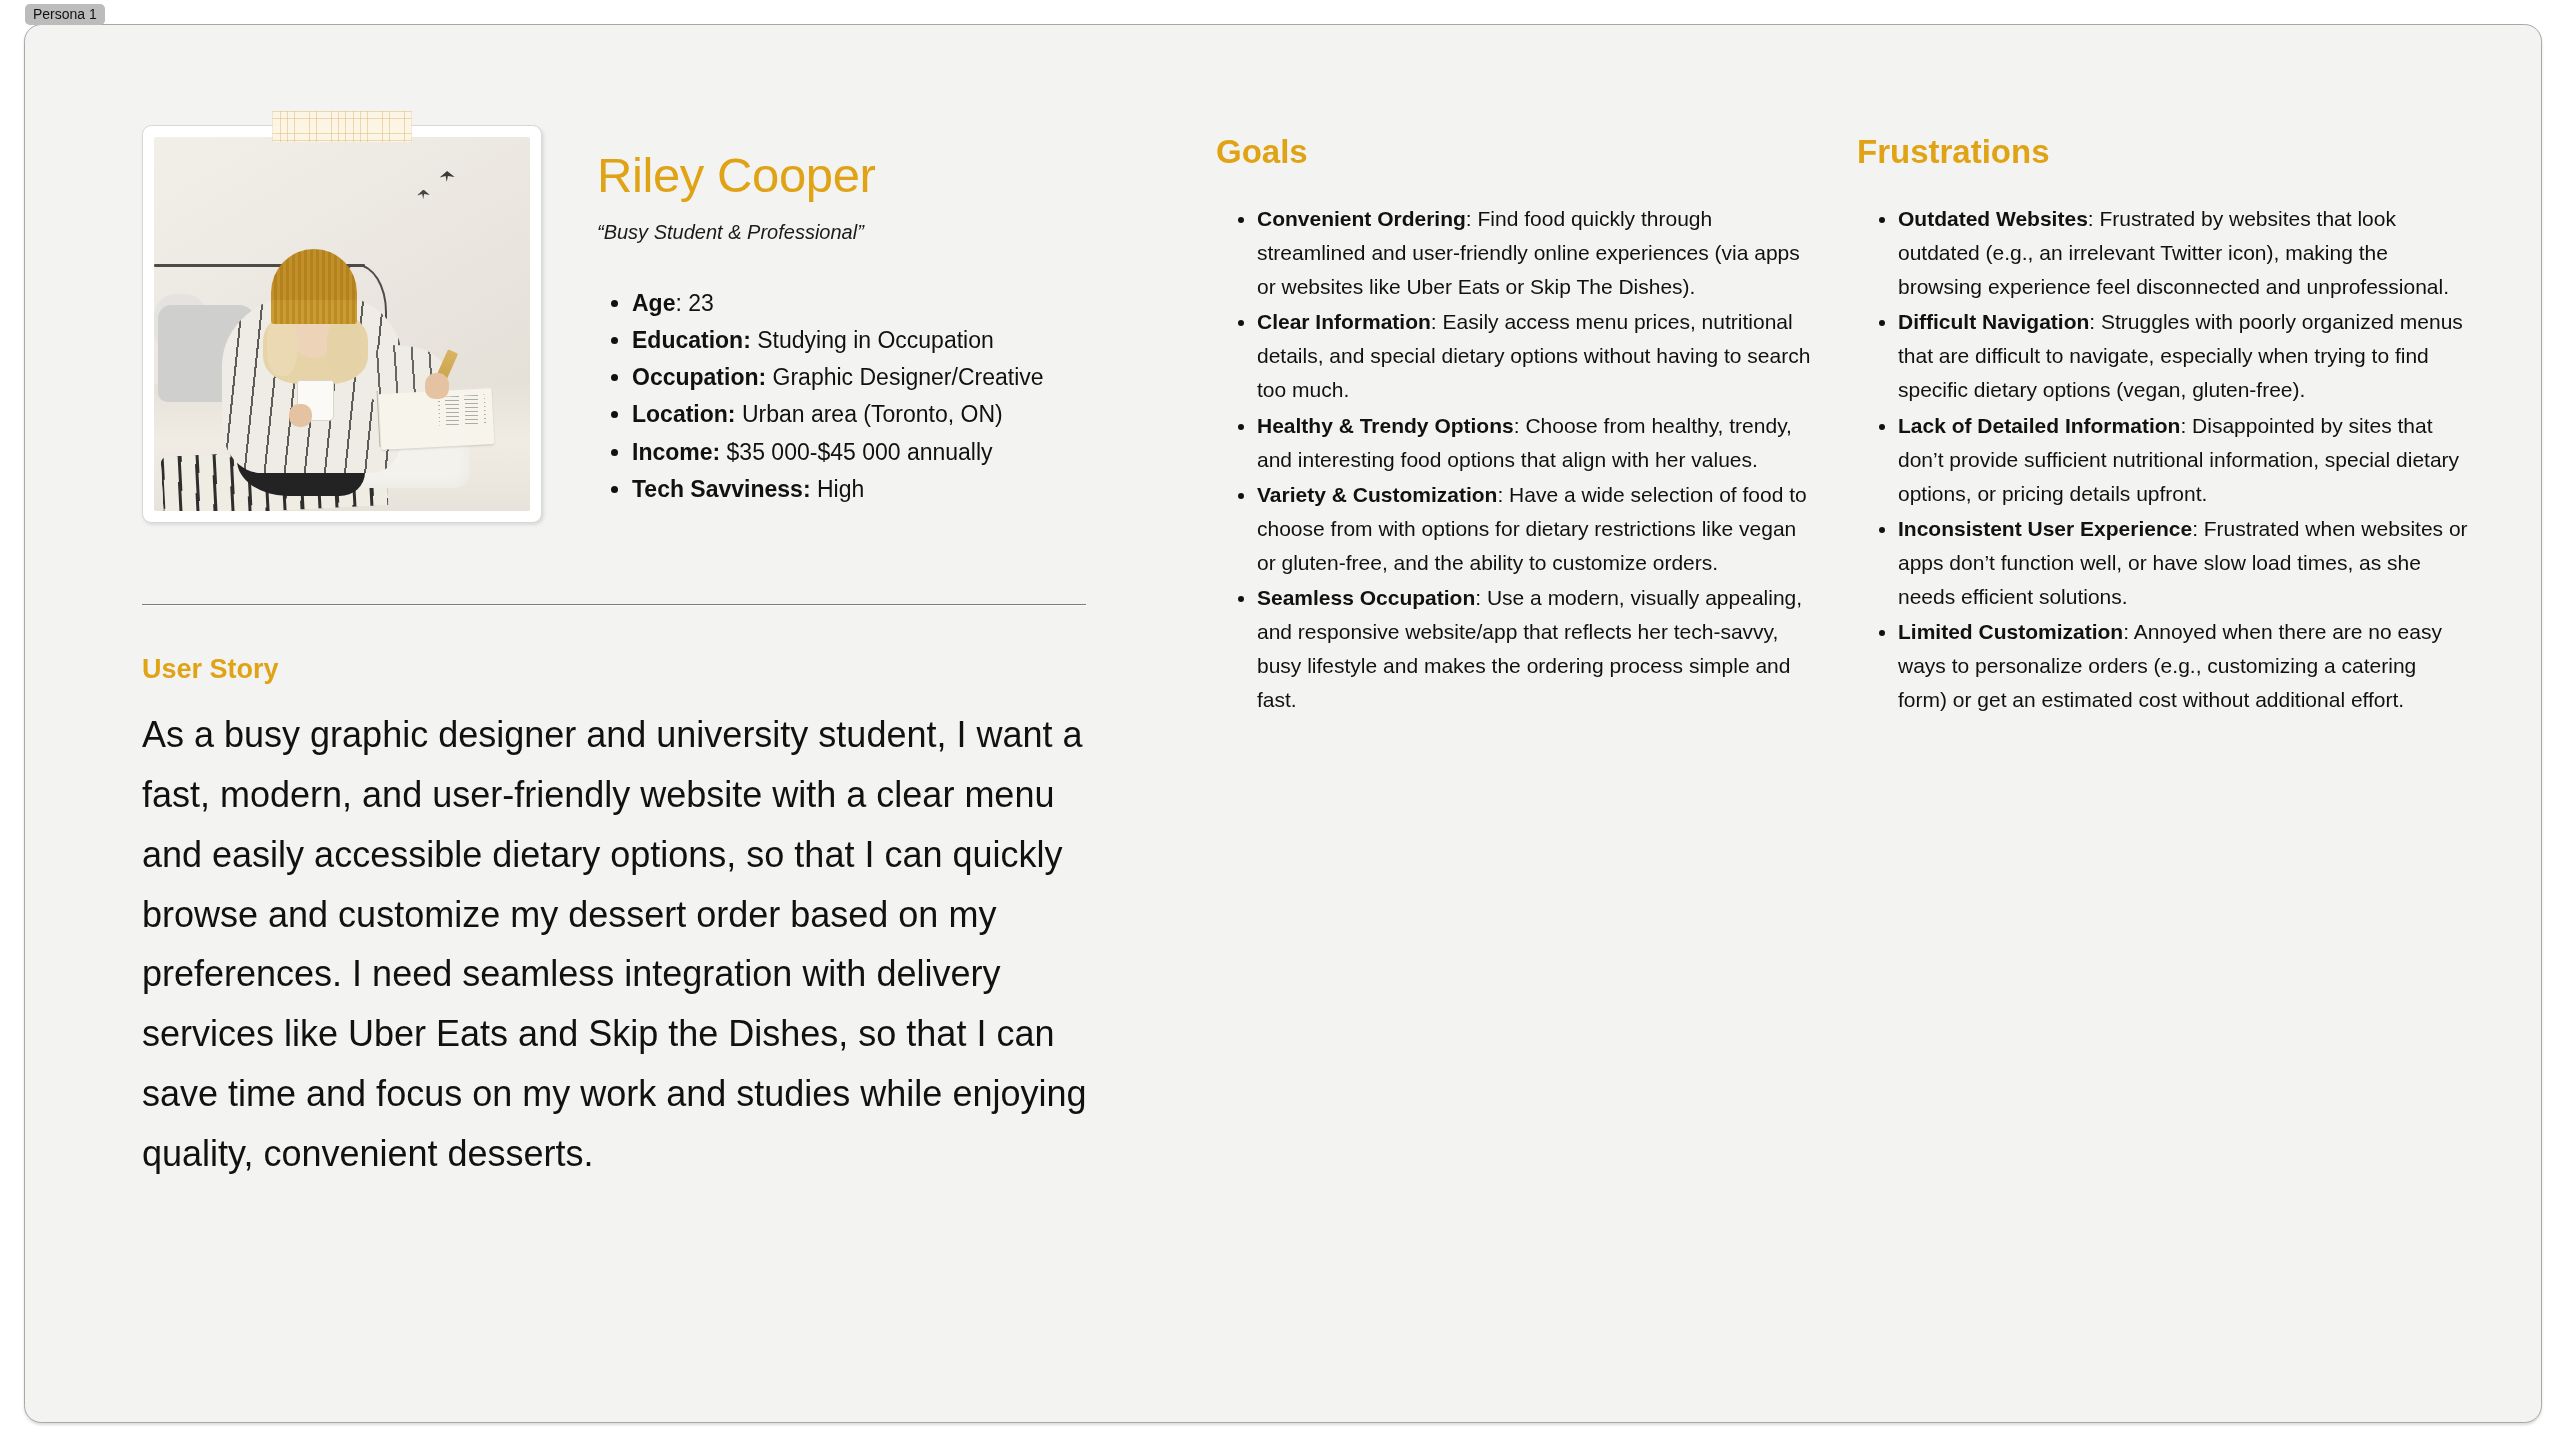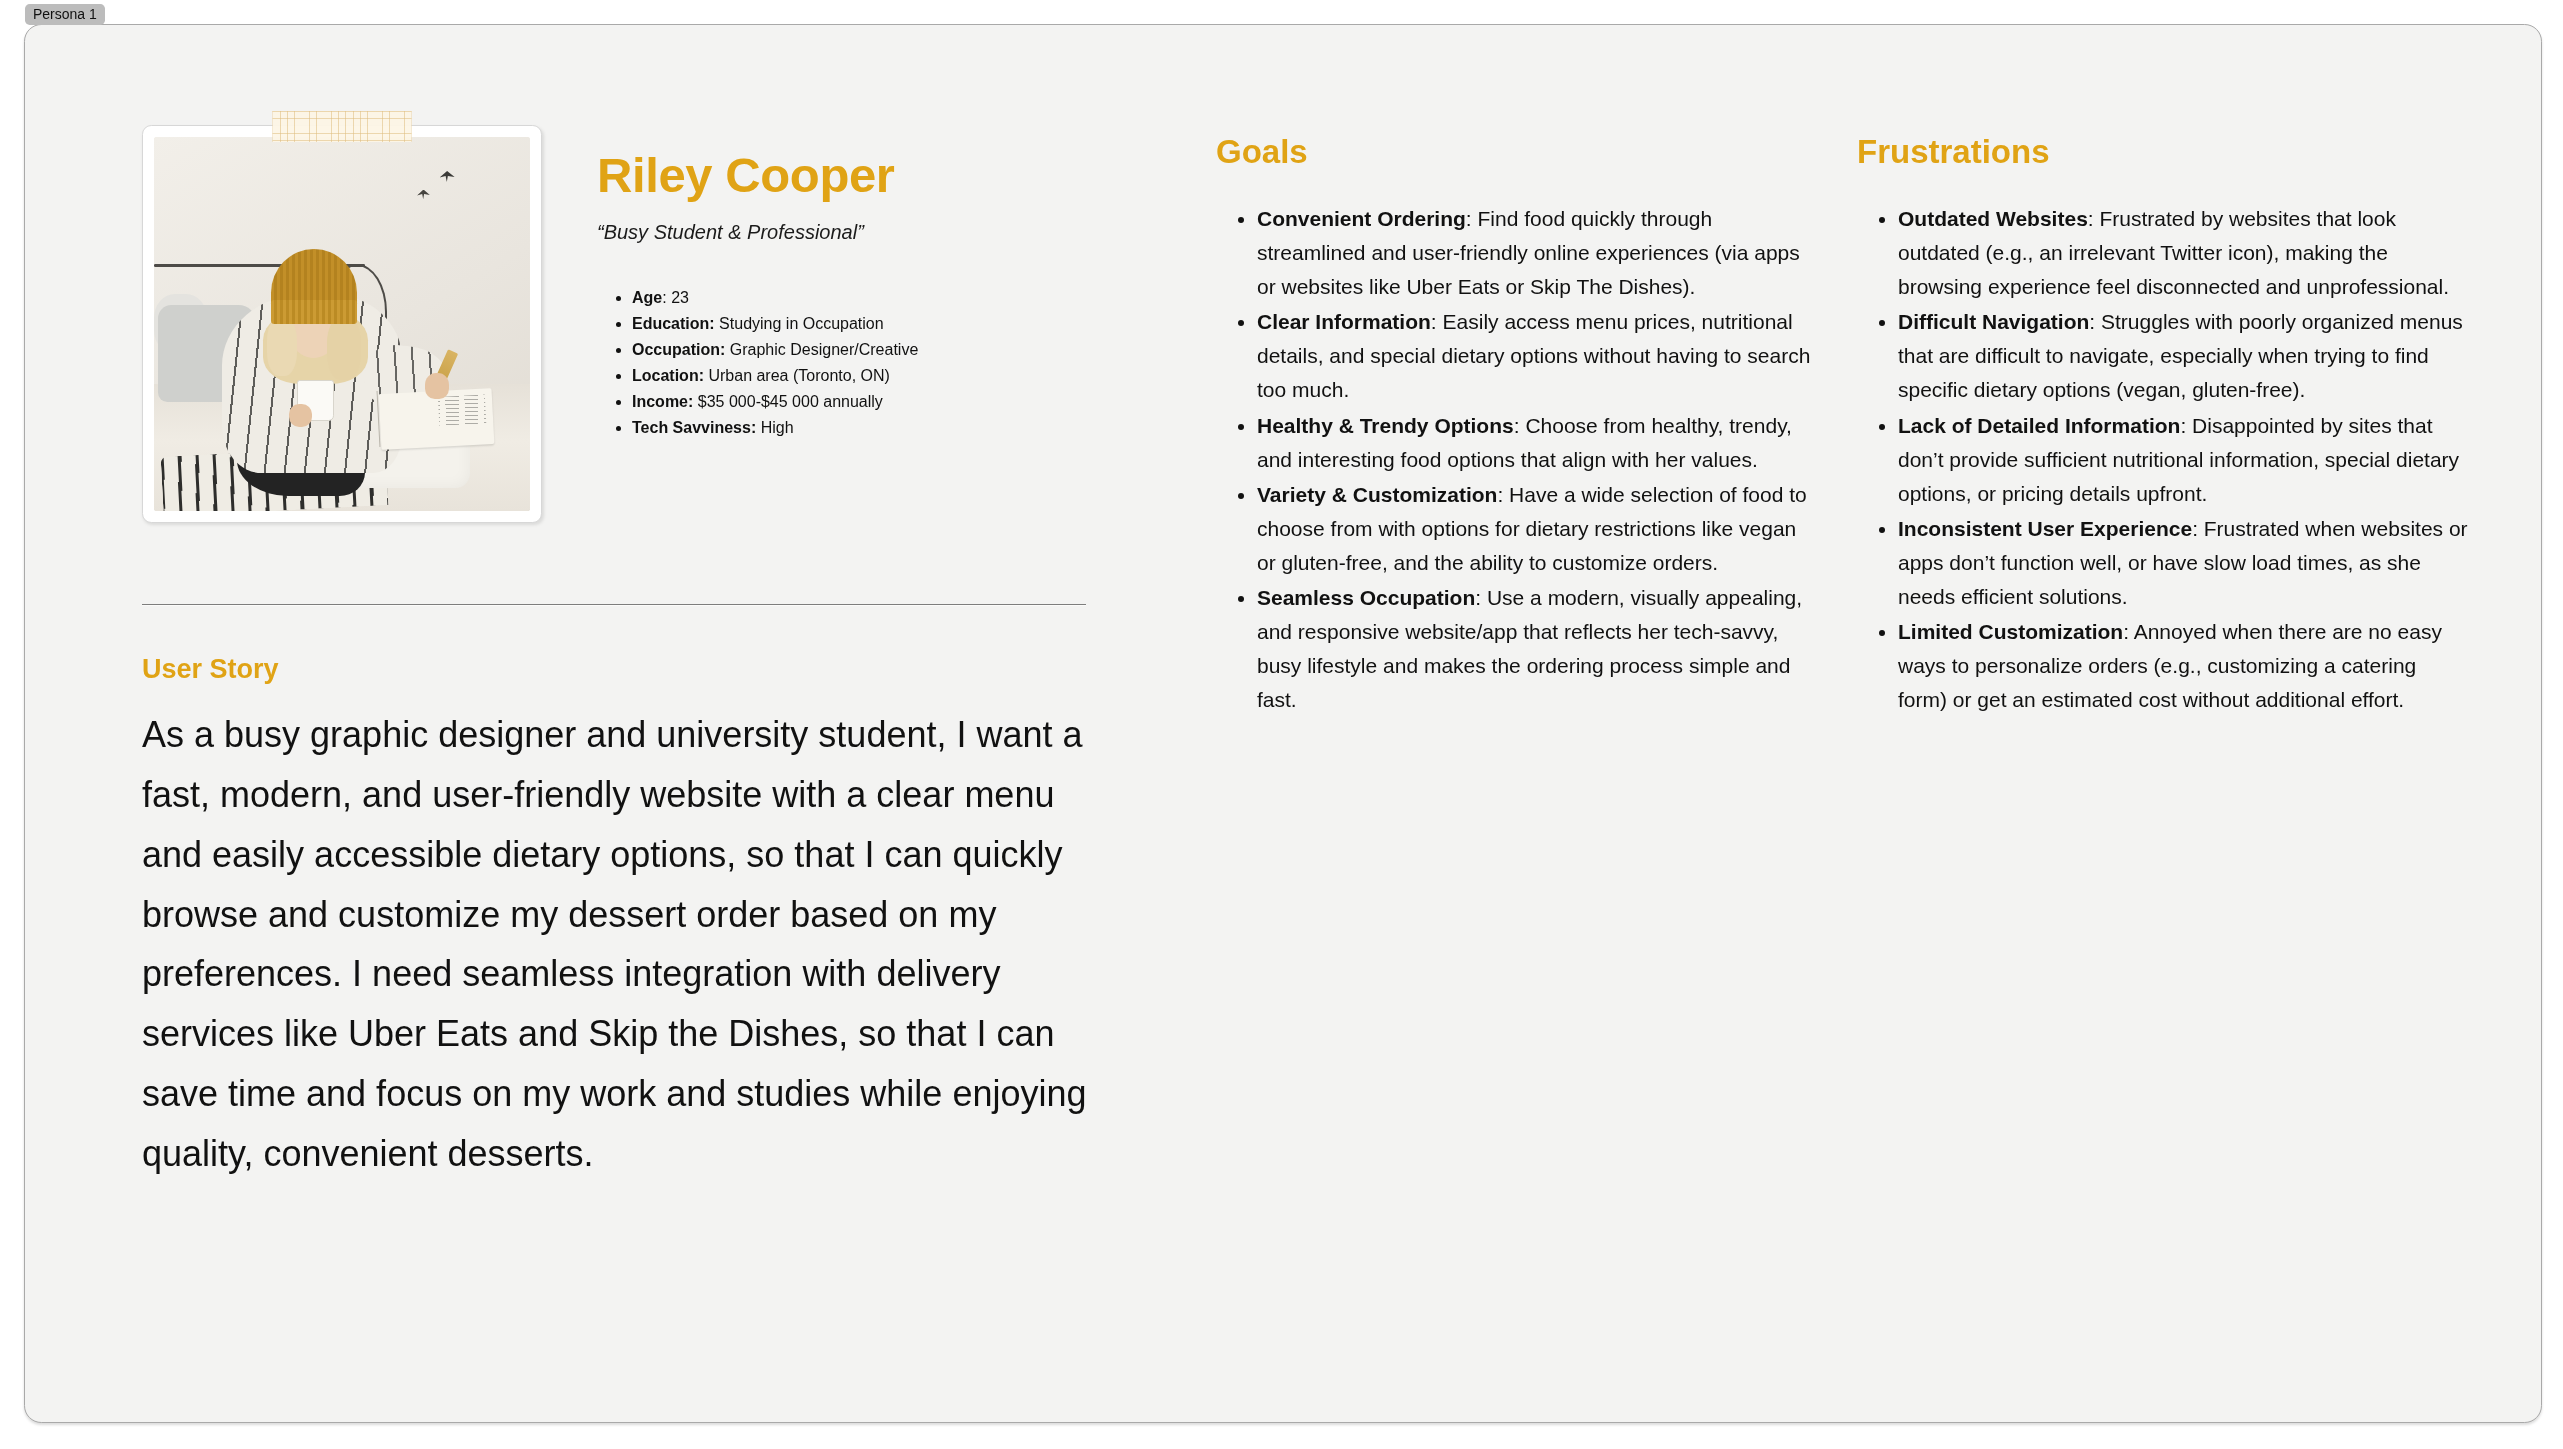--- a/index.html
+++ b/index.html
@@ -249,40 +249,40 @@
     background: #46443f;
     clip-path: polygon(0 60%, 50% 0, 100% 55%, 55% 45%, 48% 100%, 40% 46%);
   }
 
   
   .identity { padding-left: 55px; padding-top: 25px; flex: 1; }
 
   .persona-name {
     color: #e0a315;
     font-size: 49px;
-    font-weight: 700;
+    font-weight: 400;
     letter-spacing: -0.4px;
     line-height: 1.05;
   }
 
   .persona-tagline {
     margin-top: 20px;
     font-size: 20px;
     font-style: italic;
     color: #1b1b1b;
     font-weight: 400;
   }
 
   .bio-list {
     margin-top: 41px;
     padding-left: 35px;
     list-style: disc;
   }
   .bio-list li {
-    font-size: 16px;
+    font-size: 23px;
     line-height: 1.58;
     color: #111111;
     margin-bottom: 0.7px;
   }
   .bio-list li b { font-weight: 700; }
 
   .divider {
     margin-top: 81px;
     width: 944px;
     height: 1.3px;

